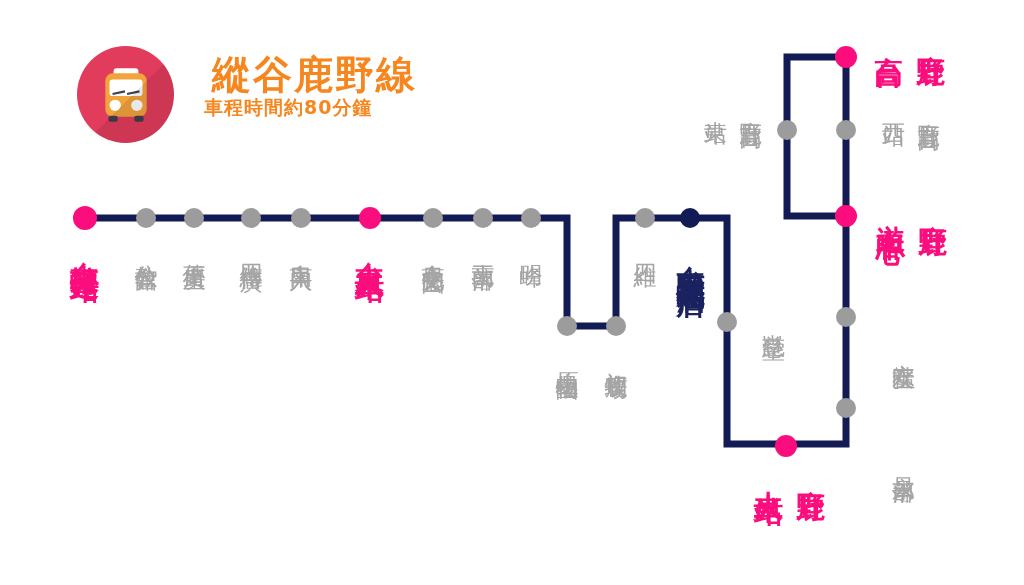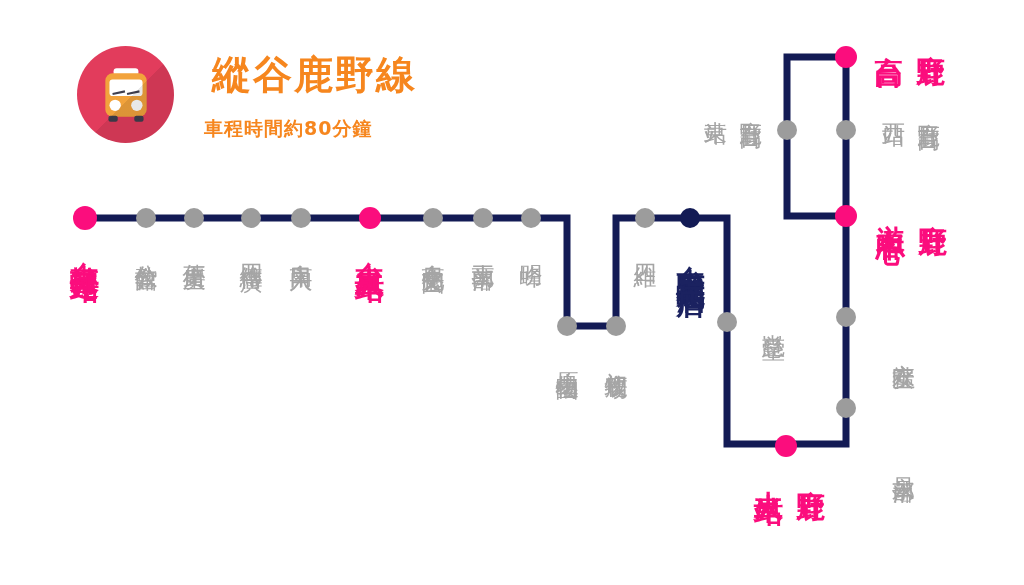--- a/index.html
+++ b/index.html
@@ -20,21 +20,21 @@
     background:linear-gradient(135deg, rgba(0,0,0,0) 54%, rgba(0,0,0,0.09) 54%);
   }
   .bus-svg { position:relative; width:62px; height:62px; }
   .route-title {
     position:absolute; left:178px; top:54px;
     font-size:39px; font-weight:bold; letter-spacing:2px; line-height:1.1;
     white-space:nowrap;
     margin-left:34px;
   }
   .route-subtitle {
-    position:absolute; left:204px; top:116px;
+    position:absolute; left:204px; top:95px;
     font-size:19px; font-weight:bold; letter-spacing:1px; white-space:nowrap;
   }
   
   .route-svg { position:absolute; left:0; top:0; }
   .labels-layer { position:absolute; inset:0; pointer-events:none; }
   .stn-label {
     position:absolute; writing-mode:vertical-rl; text-orientation:upright;
     white-space:pre-line;
   }
   .lbl-major { font-size:29px; font-weight:bold; line-height:1.45; letter-spacing:3px; }

